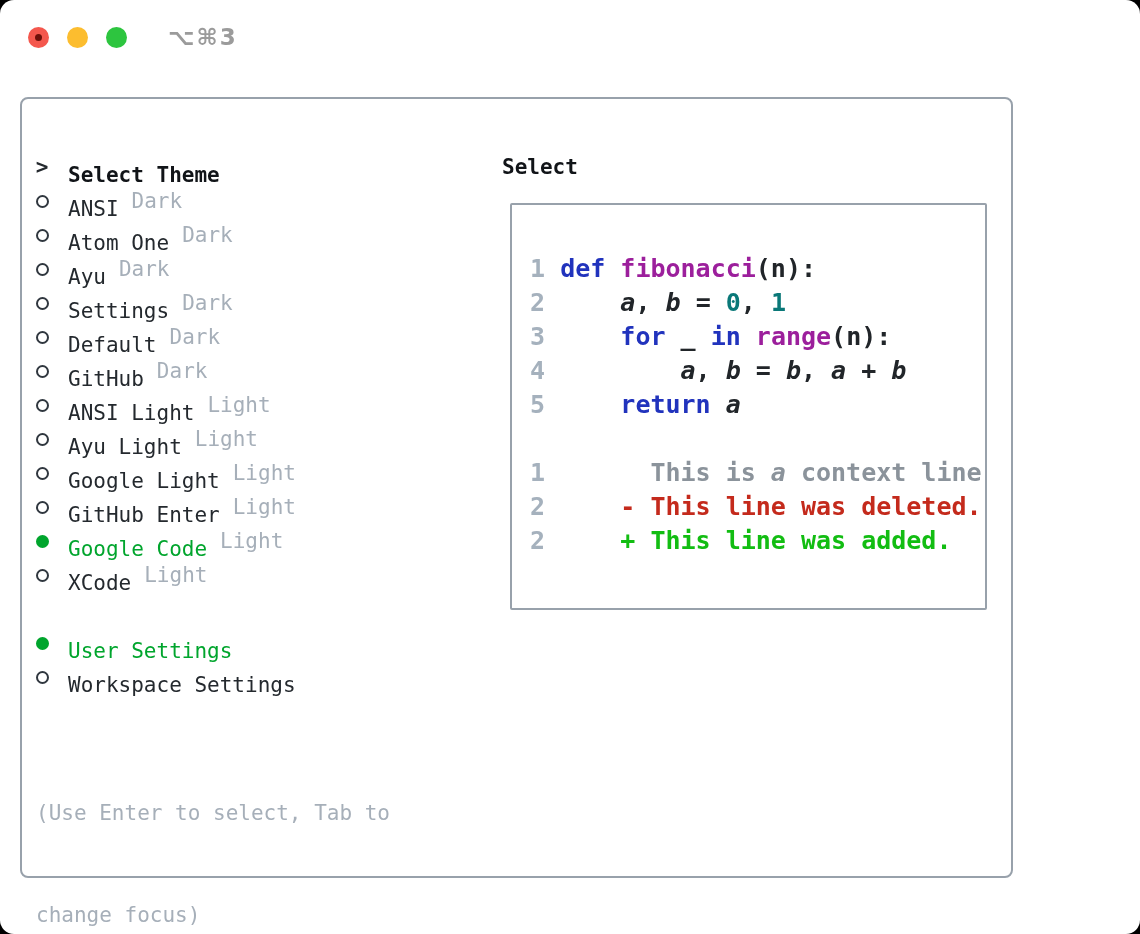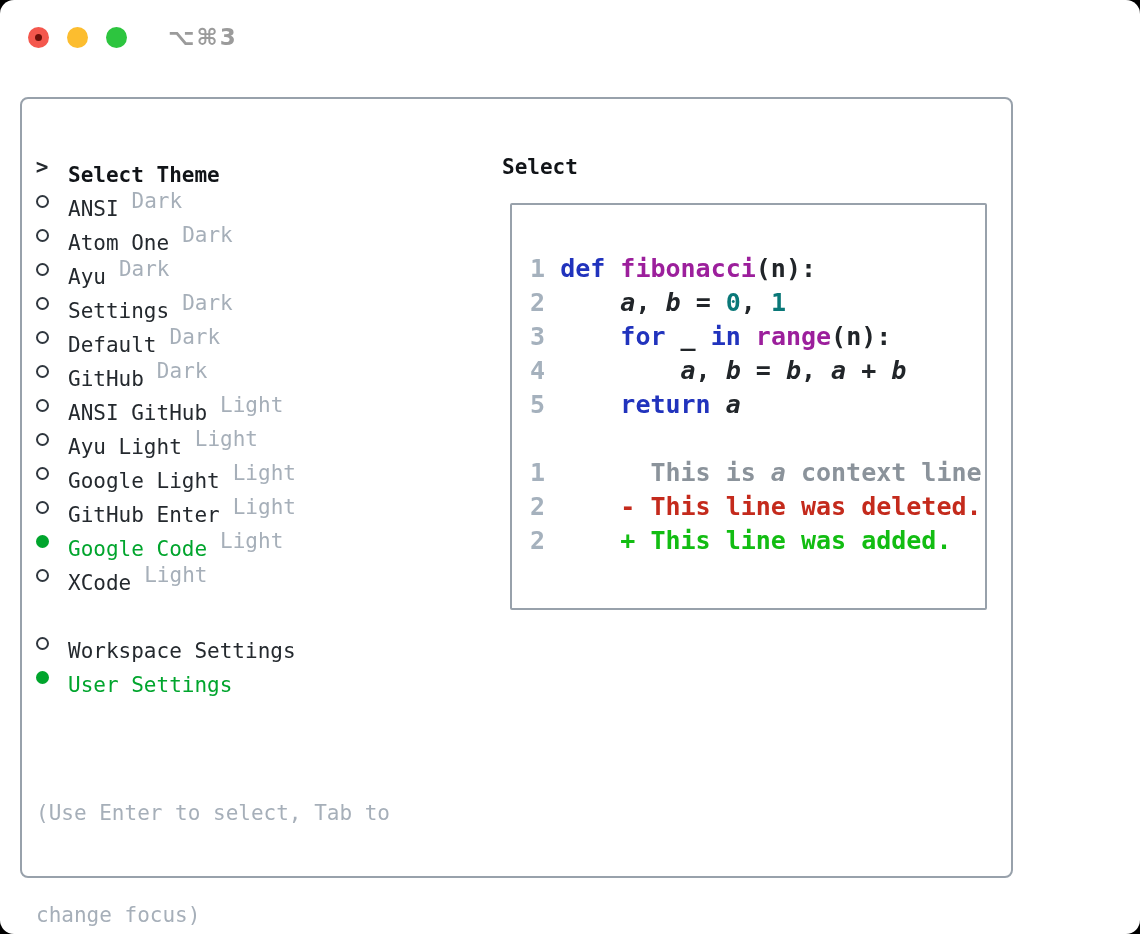--- a/index.html
+++ b/index.html
@@ -79,31 +79,31 @@
         <span class="marker"><span class="chev">&gt;</span></span>
         <span class="label hdr">Select Theme</span>
       </div>
       <div id="theme-rows">
           <div class="row"><span class="marker"><span class="radio"></span></span><span class="label">ANSI</span><span class="variant">Dark</span></div>
           <div class="row"><span class="marker"><span class="radio"></span></span><span class="label">Atom One</span><span class="variant">Dark</span></div>
           <div class="row"><span class="marker"><span class="radio"></span></span><span class="label">Ayu</span><span class="variant">Dark</span></div>
           <div class="row"><span class="marker"><span class="radio"></span></span><span class="label">Settings</span><span class="variant">Dark</span></div>
           <div class="row"><span class="marker"><span class="radio"></span></span><span class="label">Default</span><span class="variant">Dark</span></div>
           <div class="row"><span class="marker"><span class="radio"></span></span><span class="label">GitHub</span><span class="variant">Dark</span></div>
-          <div class="row"><span class="marker"><span class="radio"></span></span><span class="label">ANSI GitHub</span><span class="variant">Light</span></div>
+          <div class="row"><span class="marker"><span class="radio"></span></span><span class="label">ANSI Light</span><span class="variant">Light</span></div>
           <div class="row"><span class="marker"><span class="radio"></span></span><span class="label">Ayu Light</span><span class="variant">Light</span></div>
           <div class="row"><span class="marker"><span class="radio"></span></span><span class="label">Google Light</span><span class="variant">Light</span></div>
           <div class="row"><span class="marker"><span class="radio"></span></span><span class="label">GitHub Enter</span><span class="variant">Light</span></div>
           <div class="row"><span class="marker"><span class="radio sel"></span></span><span class="label selgreen">Google Code</span><span class="variant">Light</span></div>
           <div class="row"><span class="marker"><span class="radio"></span></span><span class="label">XCode</span><span class="variant">Light</span></div>
         </div>
       <div class="spacer"></div>
       <div id="apply-rows">
+          <div class="row"><span class="marker"><span class="radio sel"></span></span><span class="label selgreen">User Settings</span></div>
           <div class="row"><span class="marker"><span class="radio"></span></span><span class="label">Workspace Settings</span></div>
-          <div class="row"><span class="marker"><span class="radio sel"></span></span><span class="label selgreen">User Settings</span></div>
         </div>
       <div class="spacer"></div>
       <div class="help">
         <div>(Use Enter to select, Tab to</div>
         <div>change focus)</div>
       </div>
     </div>
 
     <div class="preview-title">Select</div>
 

